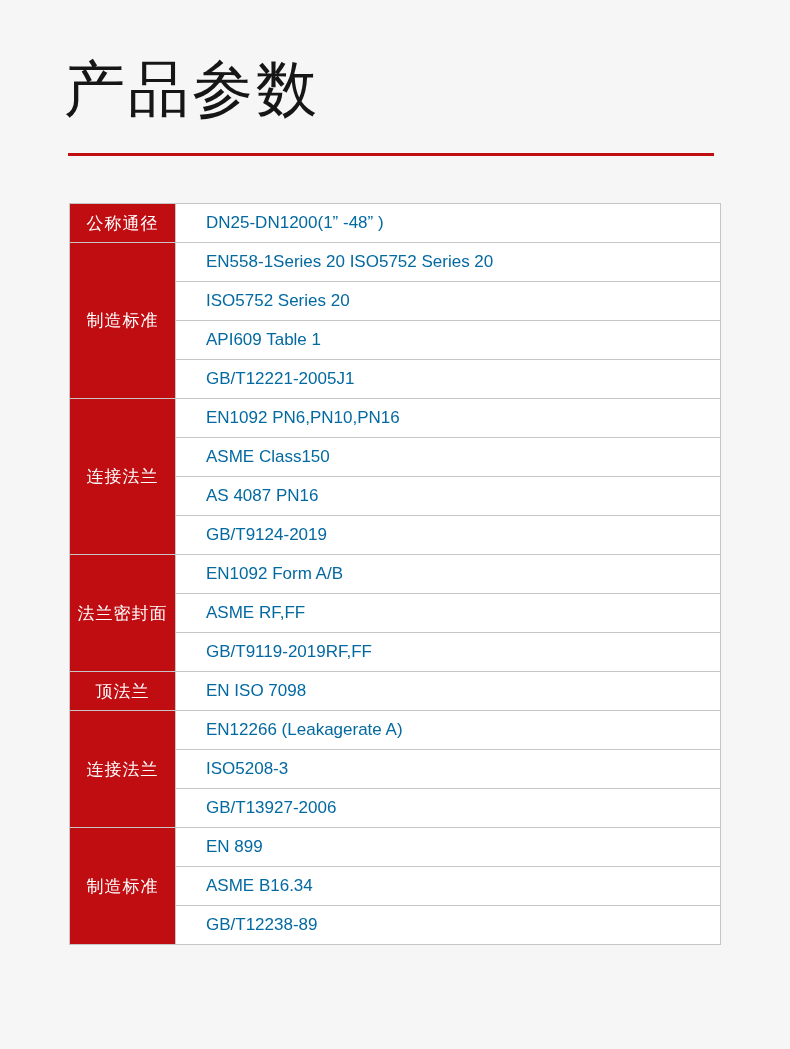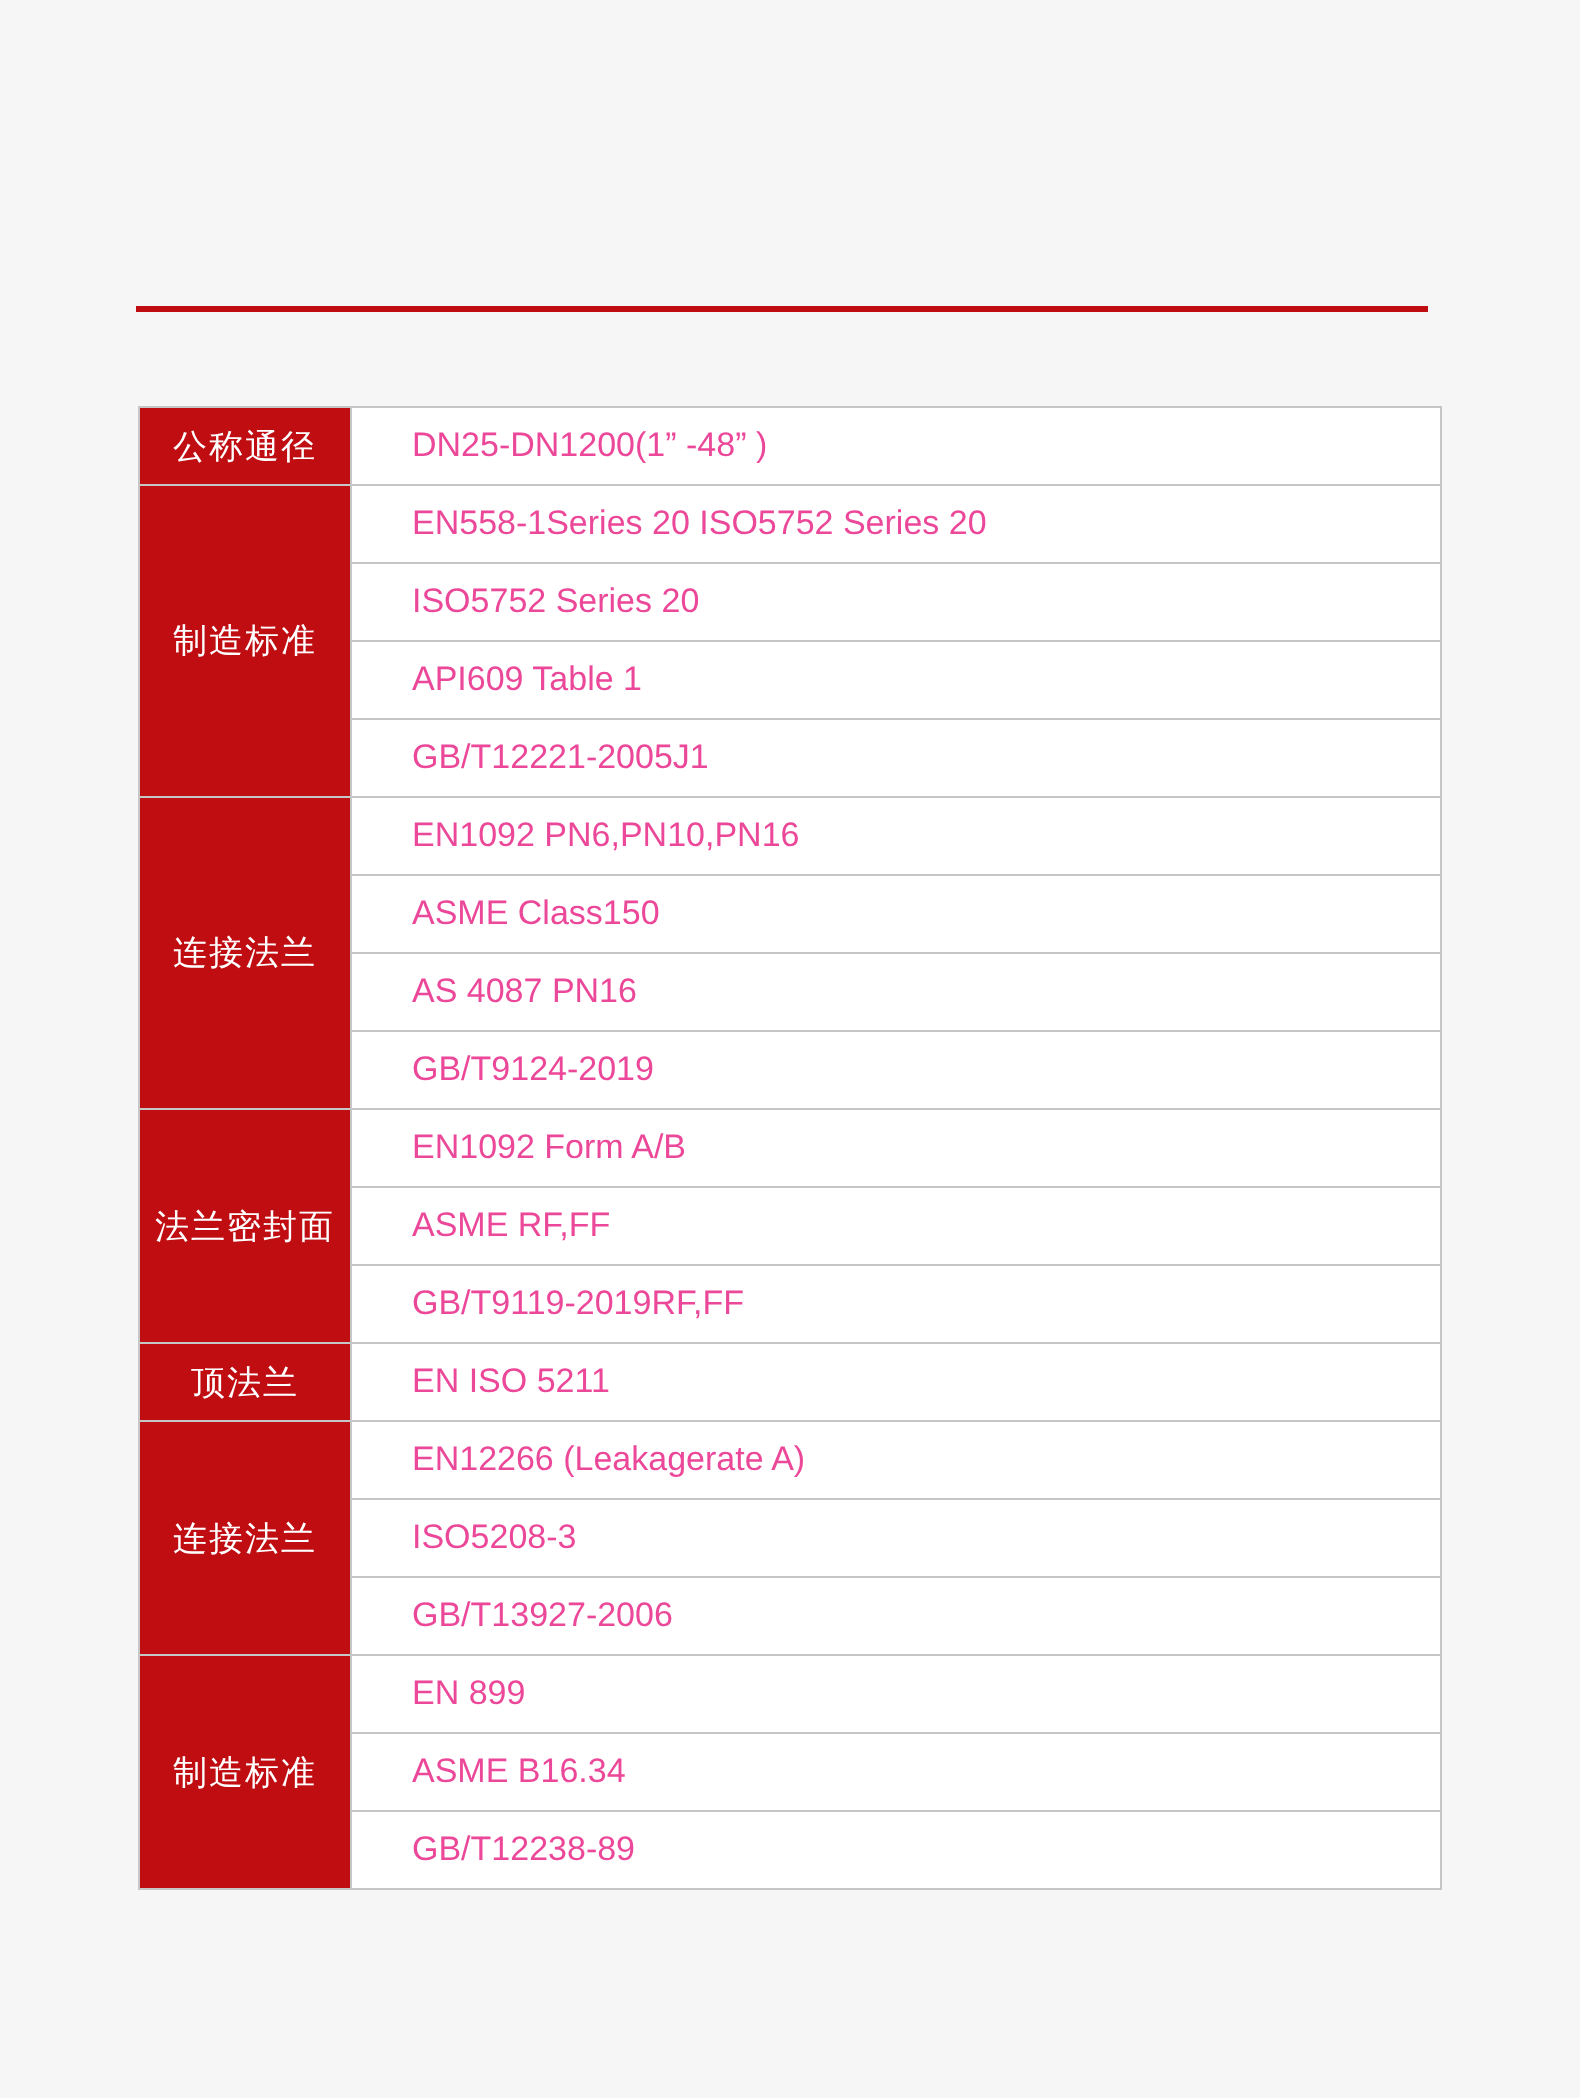--- a/index.html
+++ b/index.html
@@ -51,31 +51,32 @@
   }
   .spec-table th {
     width: 106px;
     background: var(--accent);
     color: #ffffff;
     text-align: center;
     padding: 0 4px;
     letter-spacing: 1px;
   }
   .spec-table td {
-    color: #ec4899;
+    color: #0369a1;
     text-align: left;
     padding: 0 10px 0 30px;
     white-space: nowrap;
     overflow: hidden;
   }
 </style>
 </head>
 <body>
 
 <div class="page">
+  <h1 class="title">产品参数</h1>
   <div class="divider"></div>
   <table class="spec-table">
     <tbody>
         <tr>
           <th rowspan="1">公称通径</th>
           <td>DN25-DN1200(1” -48” )</td>
         </tr>
         <tr>
           <th rowspan="4">制造标准</th>
           <td>EN558-1Series 20 ISO5752 Series 20</td>
@@ -107,21 +108,21 @@
           <td>EN1092 Form A/B</td>
         </tr>
         <tr>
           <td>ASME RF,FF</td>
         </tr>
         <tr>
           <td>GB/T9119-2019RF,FF</td>
         </tr>
         <tr>
           <th rowspan="1">顶法兰</th>
-          <td>EN ISO 5211</td>
+          <td>EN ISO 7098</td>
         </tr>
         <tr>
           <th rowspan="3">连接法兰</th>
           <td>EN12266 (Leakagerate A)</td>
         </tr>
         <tr>
           <td>ISO5208-3</td>
         </tr>
         <tr>
           <td>GB/T13927-2006</td>

